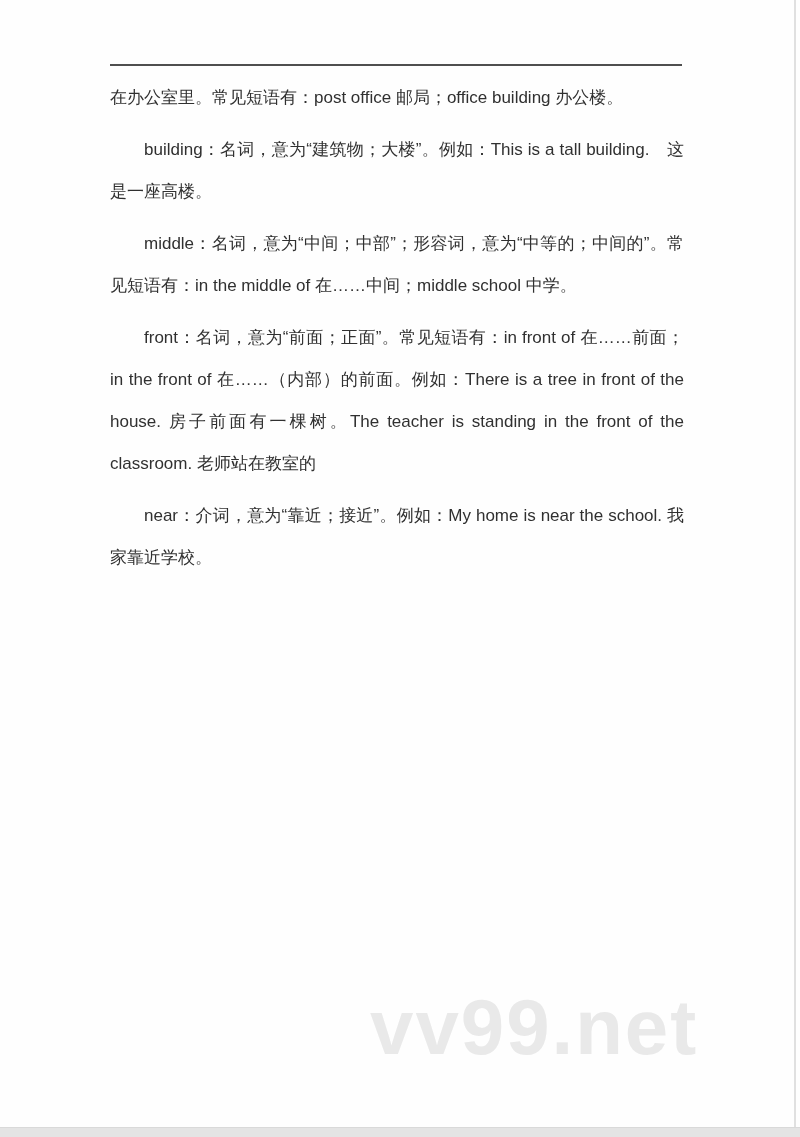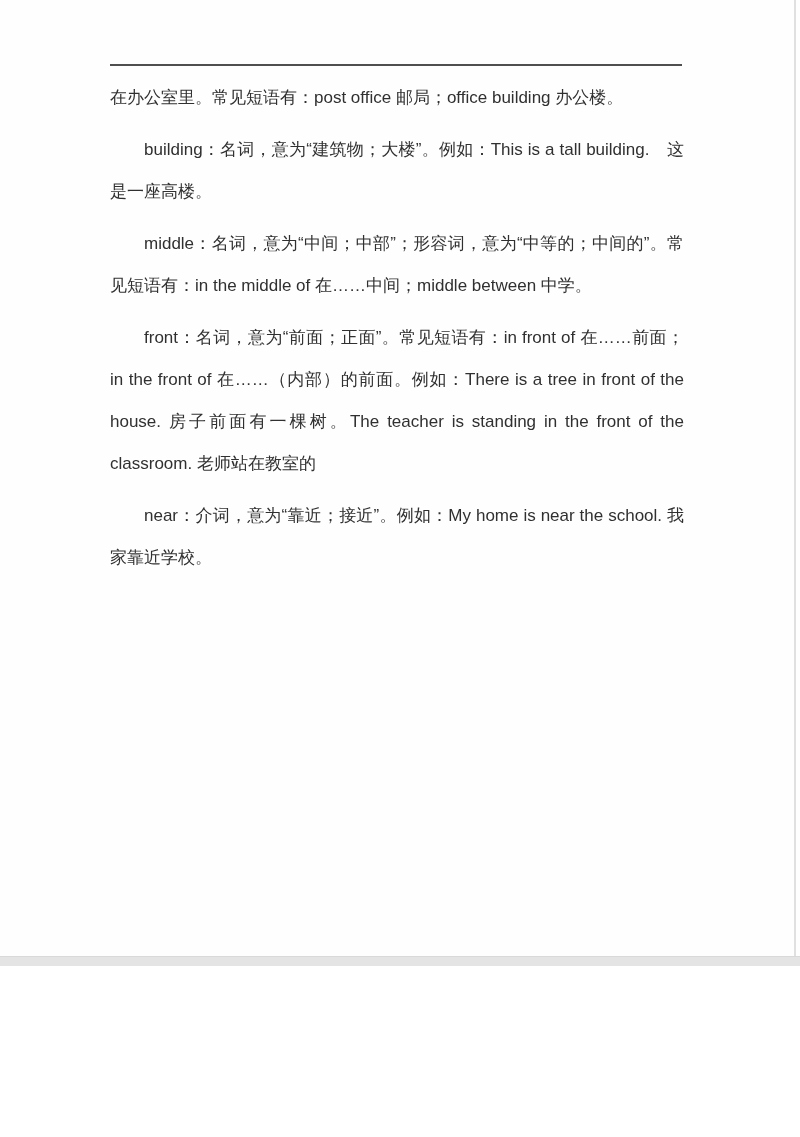--- a/index.html
+++ b/index.html
@@ -1,20 +1,20 @@
 <!DOCTYPE html>
 <html><head>
 <meta charset="utf-8">
 <style>
   * { margin: 0; padding: 0; box-sizing: border-box; }
   html, body { width: 800px; height: 1137px; background: #ffffff; }
   .page {
     position: relative;
     width: 800px;
-    height: 966px;
+    height: 1137px;
     background: #fefefe;
     overflow: hidden;
     font-family: "Liberation Sans", "DejaVu Sans", sans-serif;
     color: #303030;
   }
   .top-rule {
     position: absolute;
     left: 110px;
     top: 64px;
     width: 572px;
@@ -68,21 +68,21 @@
 </head>
 <body>
 
 <div class="page">
 
   <div class="top-rule"></div>
 
   <div class="content">
     <p class="para">在办公室里。常见短语有：post office 邮局；office building 办公楼。</p>
     <p class="para indent">building：名词，意为“建筑物；大楼”。例如：This is a tall building.　这是一座高楼。</p>
-    <p class="para indent">middle：名词，意为“中间；中部”；形容词，意为“中等的；中间的”。常见短语有：in the middle of 在……中间；middle between 中学。</p>
+    <p class="para indent">middle：名词，意为“中间；中部”；形容词，意为“中等的；中间的”。常见短语有：in the middle of 在……中间；middle school 中学。</p>
     <p class="para indent">front：名词，意为“前面；正面”。常见短语有：in front of 在……前面；in the front of 在……（内部）的前面。例如：There is a tree in front of the house. 房子前面有一棵树。The teacher is standing in the front of the classroom. 老师站在教室的</p>
     <p class="para indent">near：介词，意为“靠近；接近”。例如：My home is near the school. 我家靠近学校。</p>
   </div>
 
   <div class="watermark">vv99.net</div>
 
   <div class="scan-edge-right"></div>
   <div class="scan-edge-bottom"></div>
 
 </div>

